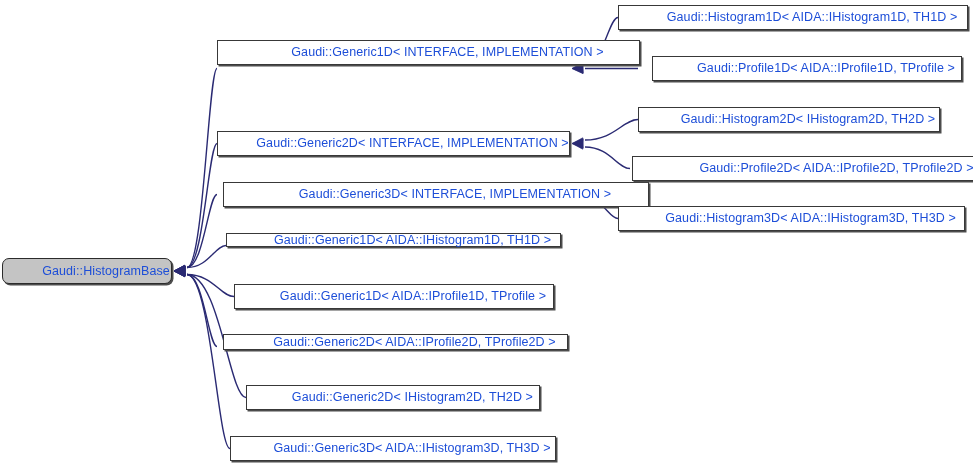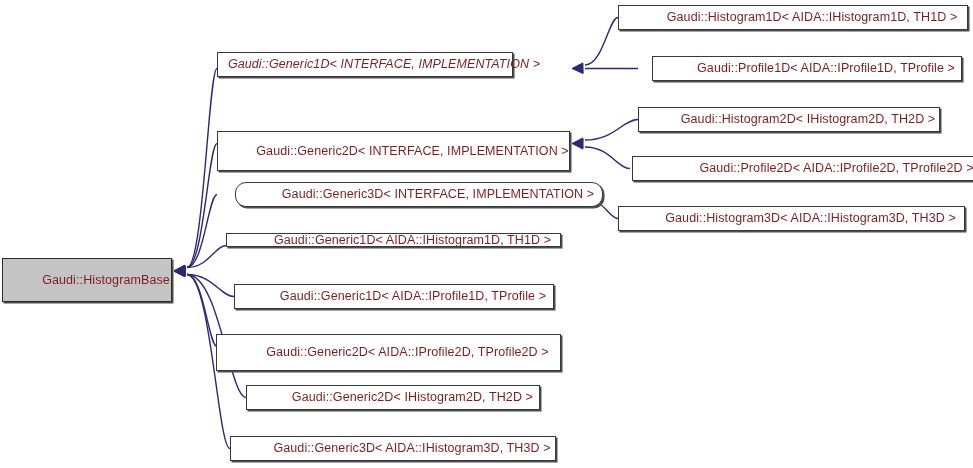--- a/index.html
+++ b/index.html
@@ -39,21 +39,21 @@
     position: absolute;
     box-sizing: border-box;
     background: #ffffff;
     border: 1px solid #383838;
     box-shadow: 1.5px 1.5px 0 0 #4d4d4d;
     display: flex;
     align-items: center;
     justify-content: center;
     white-space: nowrap;
     font-size: 12.5px;
-    color: #7f1d1d;
+    color: #1d4ed8;
     letter-spacing: 0.1px;
     padding-left: 38px;
   }
   .node-box.root-node {
     background: #c4c4c4;
     border: 1px solid #2b2b2b;
   }
   .node-label {
     display: block;
     line-height: 1;
@@ -86,39 +86,39 @@
       <path d="M 638 68.5 C 623.16 68.5 614.15 68.5 585 68.5" class="edge-path"></path>
       <polygon points="572,68.5 583,63.3 583,73.7" class="edge-arrow"></polygon>
       <path d="M 638 119.5 C 623.16 119.5 614.15 140 585 140" class="edge-path"></path>
       <polygon points="572,143.5 582.7354012367085,137.77364336712455 583.2388104498924,148.16145252806322" class="edge-arrow"></polygon>
       <path d="M 630 168.5 C 617.4 168.5 609.75 147 585 147" class="edge-path"></path>
       <polygon points="572,143.5 583.2388104498924,138.83854747193678 582.7354012367085,149.22635663287545" class="edge-arrow"></polygon>
       <path d="M 618 218.5 C 608.76 218.5 603.15 198 585 198" class="edge-path"></path>
       <polygon points="572,194.5 583.2388104498924,189.83854747193678 582.7354012367085,200.22635663287545" class="edge-arrow"></polygon>
     </svg>
   <div id="node-layer">
-      <div class="node-box root-node" style="left: 2px; top: 258px; width: 170px; height: 44px;">
+      <div class="node-box root-node" style="left: 2px; top: 258px; width: 170px; height: 26px; border-radius: 7px;">
         <span class="node-label">Gaudi::HistogramBase</span>
       </div>
-      <div class="node-box" style="left: 217px; top: 52px; width: 296px; height: 25px; font-style: italic;">
+      <div class="node-box" style="left: 217px; top: 40px; width: 423px; height: 25px;">
         <span class="node-label">Gaudi::Generic1D&lt; INTERFACE, IMPLEMENTATION &gt;</span>
       </div>
-      <div class="node-box" style="left: 217px; top: 131px; width: 353px; height: 40px;">
+      <div class="node-box" style="left: 217px; top: 131px; width: 353px; height: 25px;">
         <span class="node-label">Gaudi::Generic2D&lt; INTERFACE, IMPLEMENTATION &gt;</span>
       </div>
-      <div class="node-box" style="left: 235px; top: 182px; width: 368px; height: 25px; border-radius: 11px;">
+      <div class="node-box" style="left: 223px; top: 182px; width: 426px; height: 25px;">
         <span class="node-label">Gaudi::Generic3D&lt; INTERFACE, IMPLEMENTATION &gt;</span>
       </div>
       <div class="node-box" style="left: 226px; top: 233px; width: 335px; height: 14px;">
         <span class="node-label">Gaudi::Generic1D&lt; AIDA::IHistogram1D, TH1D &gt;</span>
       </div>
       <div class="node-box" style="left: 234px; top: 284px; width: 320px; height: 25px;">
         <span class="node-label">Gaudi::Generic1D&lt; AIDA::IProfile1D, TProfile &gt;</span>
       </div>
-      <div class="node-box" style="left: 216px; top: 334px; width: 345px; height: 37px;">
+      <div class="node-box" style="left: 223px; top: 334px; width: 345px; height: 16px;">
         <span class="node-label">Gaudi::Generic2D&lt; AIDA::IProfile2D, TProfile2D &gt;</span>
       </div>
       <div class="node-box" style="left: 246px; top: 385px; width: 294px; height: 25px; justify-content: flex-end;">
         <span class="node-label">Gaudi::Generic2D&lt; IHistogram2D, TH2D &gt;</span>
       </div>
       <div class="node-box" style="left: 230px; top: 436px; width: 326px; height: 25px;">
         <span class="node-label">Gaudi::Generic3D&lt; AIDA::IHistogram3D, TH3D &gt;</span>
       </div>
       <div class="node-box" style="left: 618px; top: 5px; width: 350px; height: 25px;">
         <span class="node-label">Gaudi::Histogram1D&lt; AIDA::IHistogram1D, TH1D &gt;</span>

